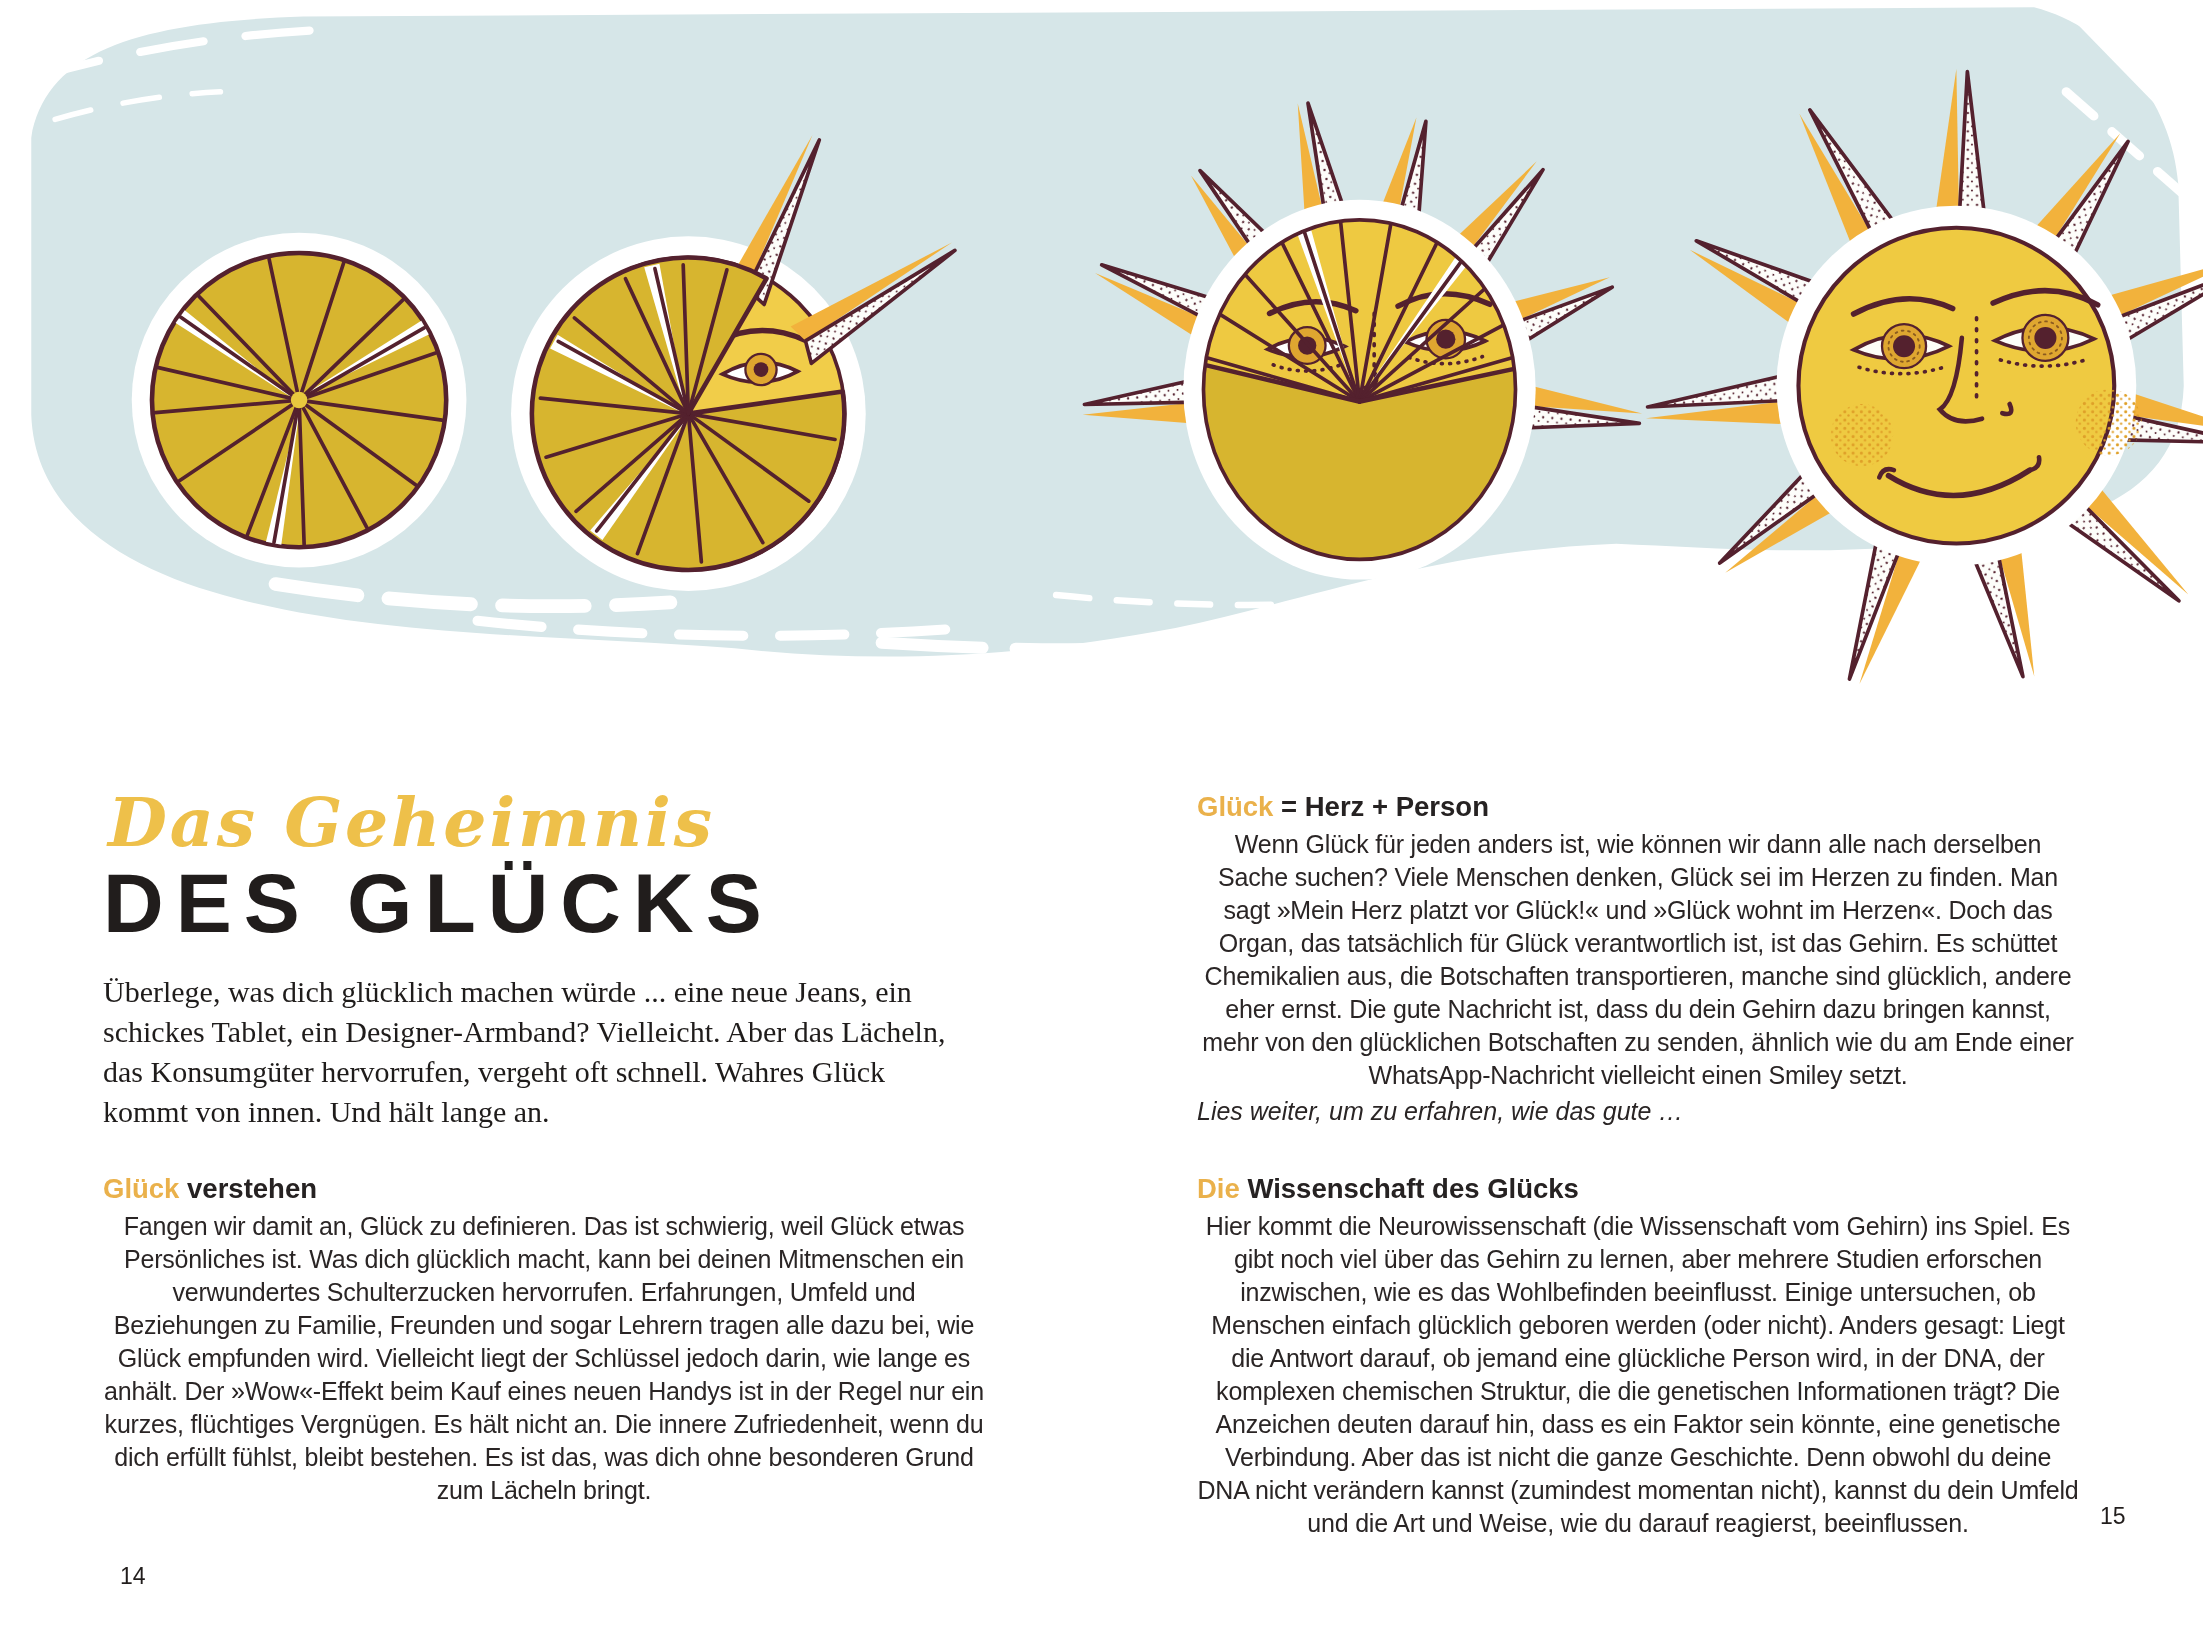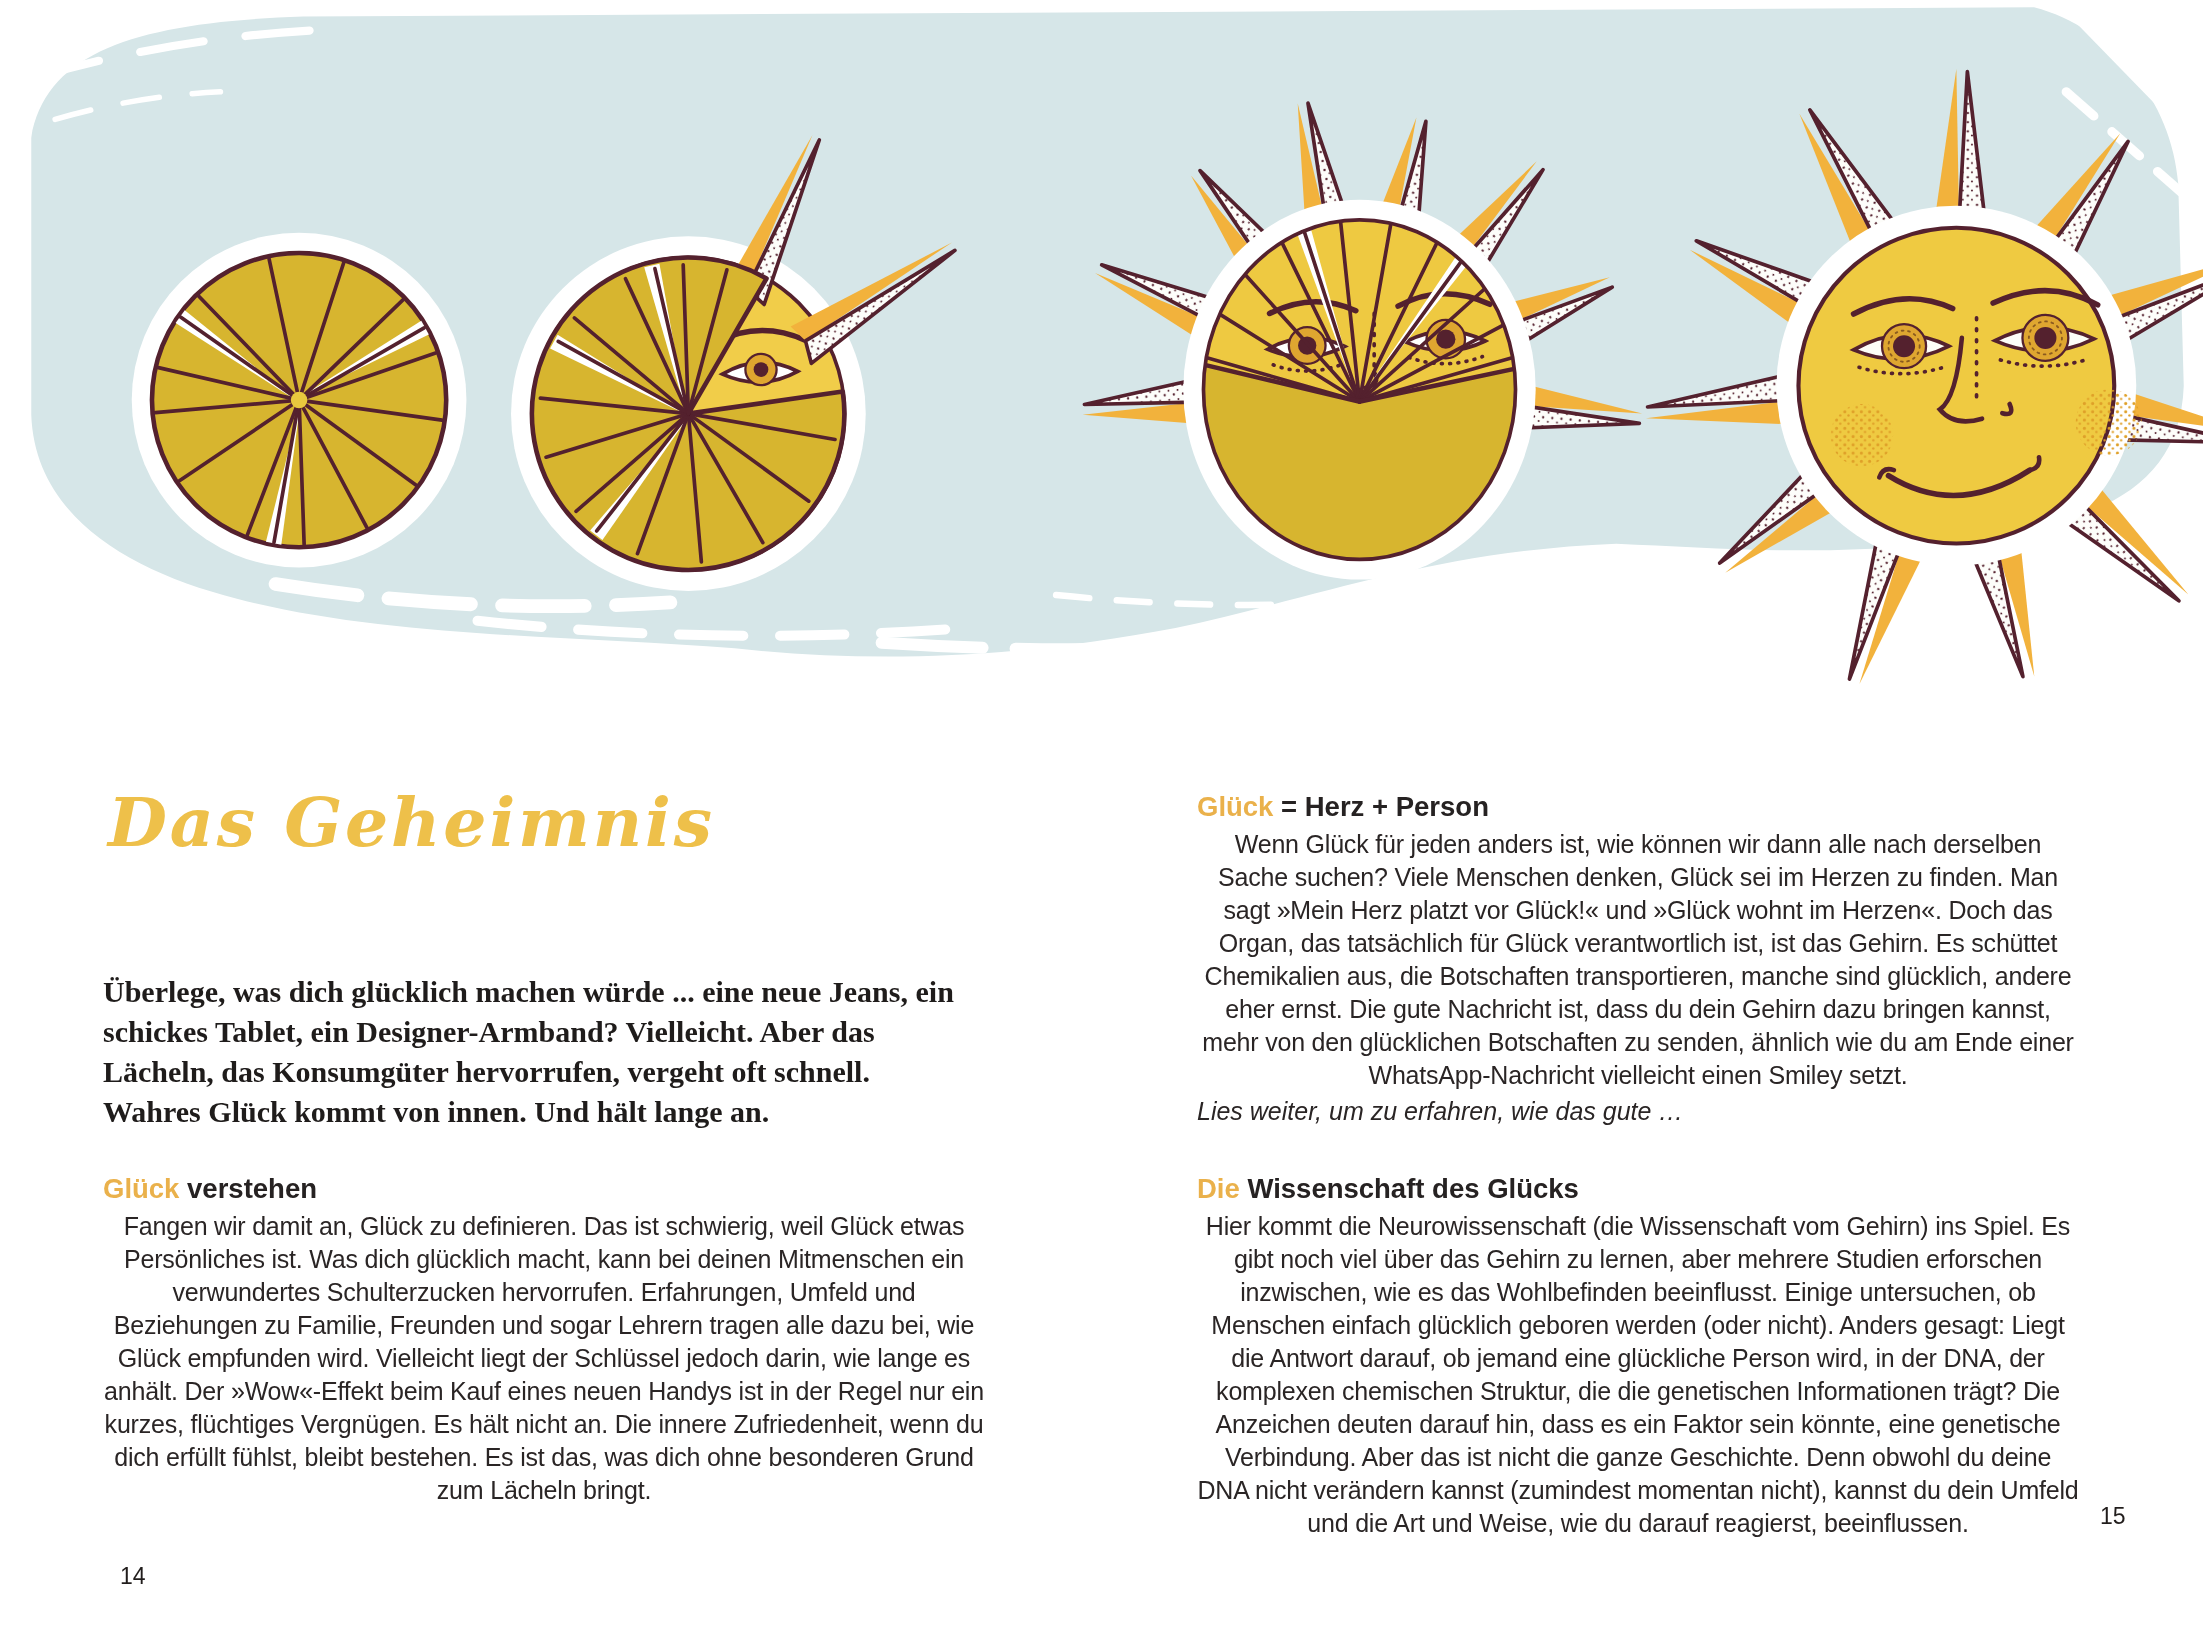--- a/index.html
+++ b/index.html
@@ -396,22 +396,23 @@
       <path d="M 390,400 Q 404,404 398,390" fill="none" stroke="#54212e" stroke-width="5"></path>
       <path d="M 266,468 Q 340,514 420,462" fill="none" stroke="#54212e" stroke-width="6"></path>
       <path d="M 256,470 q 4,-12 16,-8" fill="none" stroke="#54212e" stroke-width="5"></path>
       <path d="M 420,462 q 12,-2 10,-14" fill="none" stroke="#54212e" stroke-width="5"></path>
     </g>
   </svg>
 
   <div class="abs" style="left:108px;top:782px;">
     <span class="kicker">Das Geheimnis</span>
   </div>
-
-  <div class="abs intro" style="left:103px;top:972px;font-weight:bold;">Überlege, was dich glücklich machen würde ... eine neue Jeans, ein schickes Tablet, ein Designer-Armband? Vielleicht. Aber das Lächeln, das Konsumgüter hervorrufen, vergeht oft schnell. Wahres Glück kommt von innen. Und hält lange an.</div>
+  <div class="abs big-title" style="left:103px;top:861px;">DES GLÜCKS</div>
+
+  <div class="abs intro" style="left:103px;top:972px;">Überlege, was dich glücklich machen würde ... eine neue Jeans, ein schickes Tablet, ein Designer-Armband? Vielleicht. Aber das Lächeln, das Konsumgüter hervorrufen, vergeht oft schnell. Wahres Glück kommt von innen. Und hält lange an.</div>
 
   <div class="abs sec-head" style="left:103px;top:1172px;">
     <span class="lead">Glück</span><span> verstehen</span>
   </div>
   <div class="abs bodytext" style="left:103px;top:1210px;">Fangen wir damit an, Glück zu definieren. Das ist schwierig, weil Glück etwas Persönliches ist. Was dich glücklich macht, kann bei deinen Mitmenschen ein verwundertes Schulterzucken hervorrufen. Erfahrungen, Umfeld und Beziehungen zu Familie, Freunden und sogar Lehrern tragen alle dazu bei, wie Glück empfunden wird. Vielleicht liegt der Schlüssel jedoch darin, wie lange es anhält. Der »Wow«-Effekt beim Kauf eines neuen Handys ist in der Regel nur ein kurzes, flüchtiges Vergnügen. Es hält nicht an. Die innere Zufriedenheit, wenn du dich erfüllt fühlst, bleibt bestehen. Es ist das, was dich ohne besonderen Grund zum Lächeln bringt.</div>
 
   <div class="abs pagenum" style="left:103px;top:1563px;">14</div>
 
   <div class="abs sec-head" style="left:1197px;top:790px;">
     <span class="lead">Glück</span><span> = Herz + Person</span>

